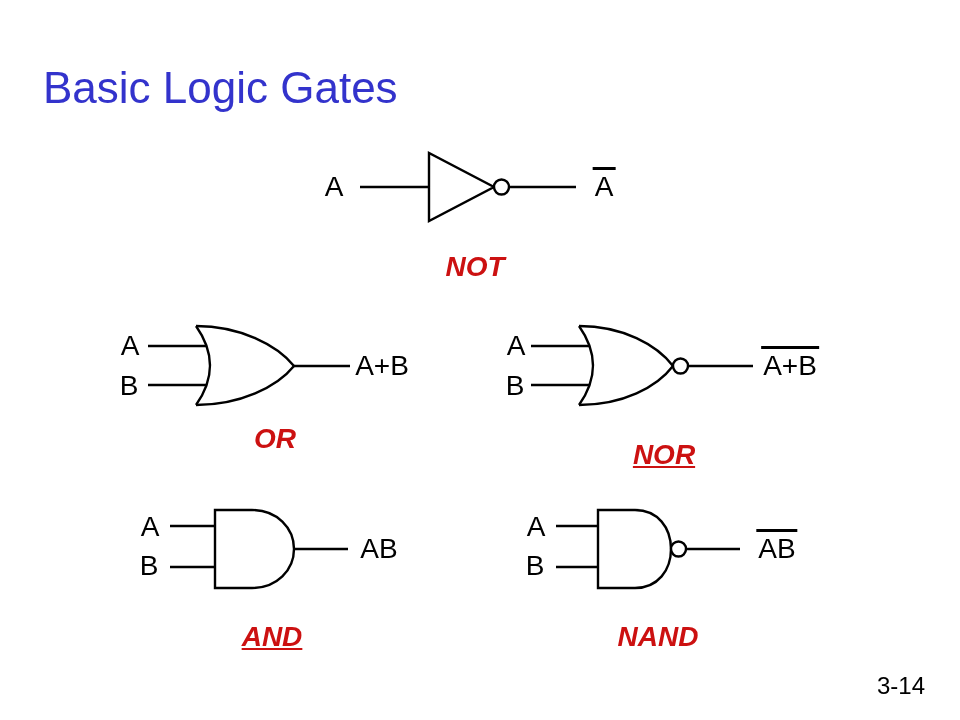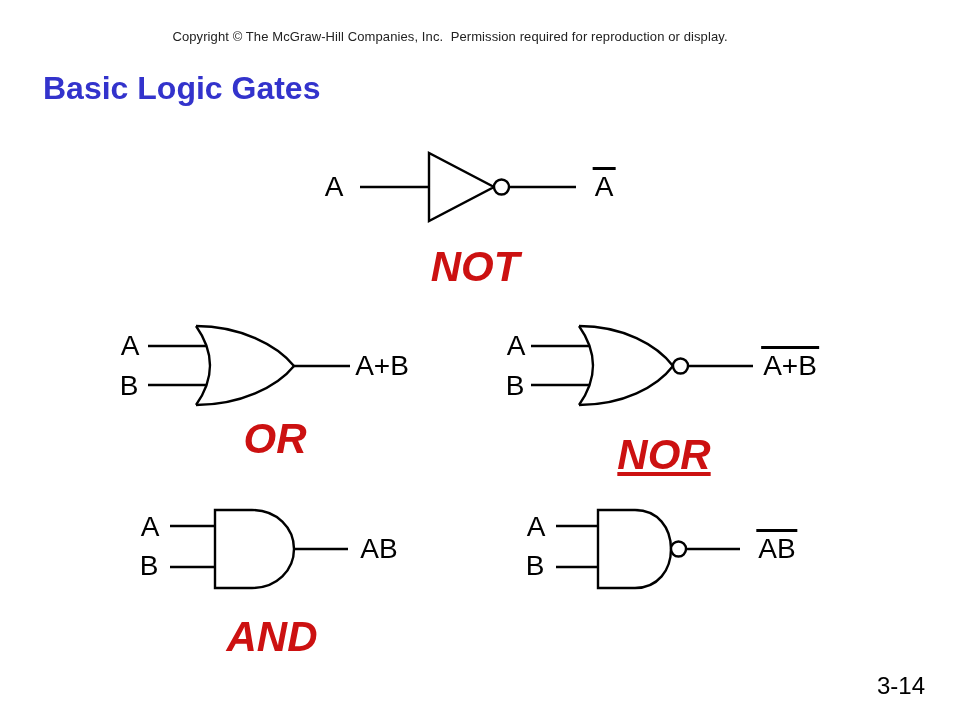--- a/index.html
+++ b/index.html
@@ -10,29 +10,29 @@
     position:relative; overflow:hidden;
   }
   .slide { position:absolute; inset:0; width:960px; height:720px; }
 
   .copyright {
     position:absolute; left:0; top:29px; width:900px;
     text-align:center; font-size:13px; color:#222;
     white-space:pre; letter-spacing:0.1px;
   }
   .title {
-    position:absolute; left:43px; top:70px;
-    font-size:32px; font-weight:bold; color:var(--title,#3333CC);
+    position:absolute; left:43px; top:63px;
+    font-size:44px; font-weight:normal; color:var(--title,#3333CC);
     letter-spacing:0;
   }
   .center { position:absolute; transform:translate(-50%,-50%); line-height:1; }
   .pin  { font-size:28px; color:var(--ink,#000); }
   .out  { font-size:28px; color:var(--ink,#000); }
   .gname {
-    font-size:42px; font-weight:bold; font-style:italic;
+    font-size:28px; font-weight:bold; font-style:italic;
     color:var(--gate_label,#CC1111);
   }
   .overline {
     display:inline-block;
     border-top:3px solid var(--ink,#000);
     padding:3px 2px 0 2px;
   }
   .pagenum { font-size:24px; color:var(--ink,#000); }
 
   #gate-svg { position:absolute; left:0; top:0; }
@@ -41,21 +41,20 @@
   }
   #gate-svg circle {
     stroke:var(--ink,#000); stroke-width:2.4; fill:#fff;
   }
 </style>
 </head>
 <body>
 
 <div class="slide">
 
-  <div class="copyright">Copyright © The McGraw-Hill Companies, Inc.  Permission required for reproduction or display.</div>
 
   <div class="title">Basic Logic Gates</div>
 
   <svg id="gate-svg" width="960" height="720" viewBox="0 0 960 720">
 
     <g>
       <line x1="360" y1="187" x2="429" y2="187"></line>
       <polygon points="429,153 429,221 494,187"></polygon>
       <circle cx="501.5" cy="187" r="7.5"></circle>
       <line x1="509" y1="187" x2="576" y2="187"></line>
@@ -106,21 +105,22 @@
   <div class="gname center" style="left:275px; top:439px;">OR</div>
 
   <span class="pin center" style="left:516px; top:346px;">A</span>
   <span class="pin center" style="left:515px; top:386px;">B</span>
   <span class="out center" style="left:790px; top:363px;"><span class="overline">A+B</span></span>
   <div class="gname center" style="left:664px; top:455px;text-decoration:underline;">NOR</div>
 
   <span class="pin center" style="left:150px; top:527px;">A</span>
   <span class="pin center" style="left:149px; top:566px;">B</span>
   <span class="out center" style="left:379px; top:549px;">AB</span>
-  <div class="gname center" style="left:272px; top:637px;">AND</div>
+  <div class="gname center" style="left:272px; top:637px;text-decoration:underline;">AND</div>
 
   <span class="pin center" style="left:536px; top:527px;">A</span>
   <span class="pin center" style="left:535px; top:566px;">B</span>
   <span class="out center" style="left:777px; top:546px;"><span class="overline">AB</span></span>
+  <div class="gname center" style="left:658px; top:637px;">NAND</div>
 
   <div class="pagenum center" style="left:901px; top:686px;">3-14</div>
 
 </div>
 
 </body></html>

